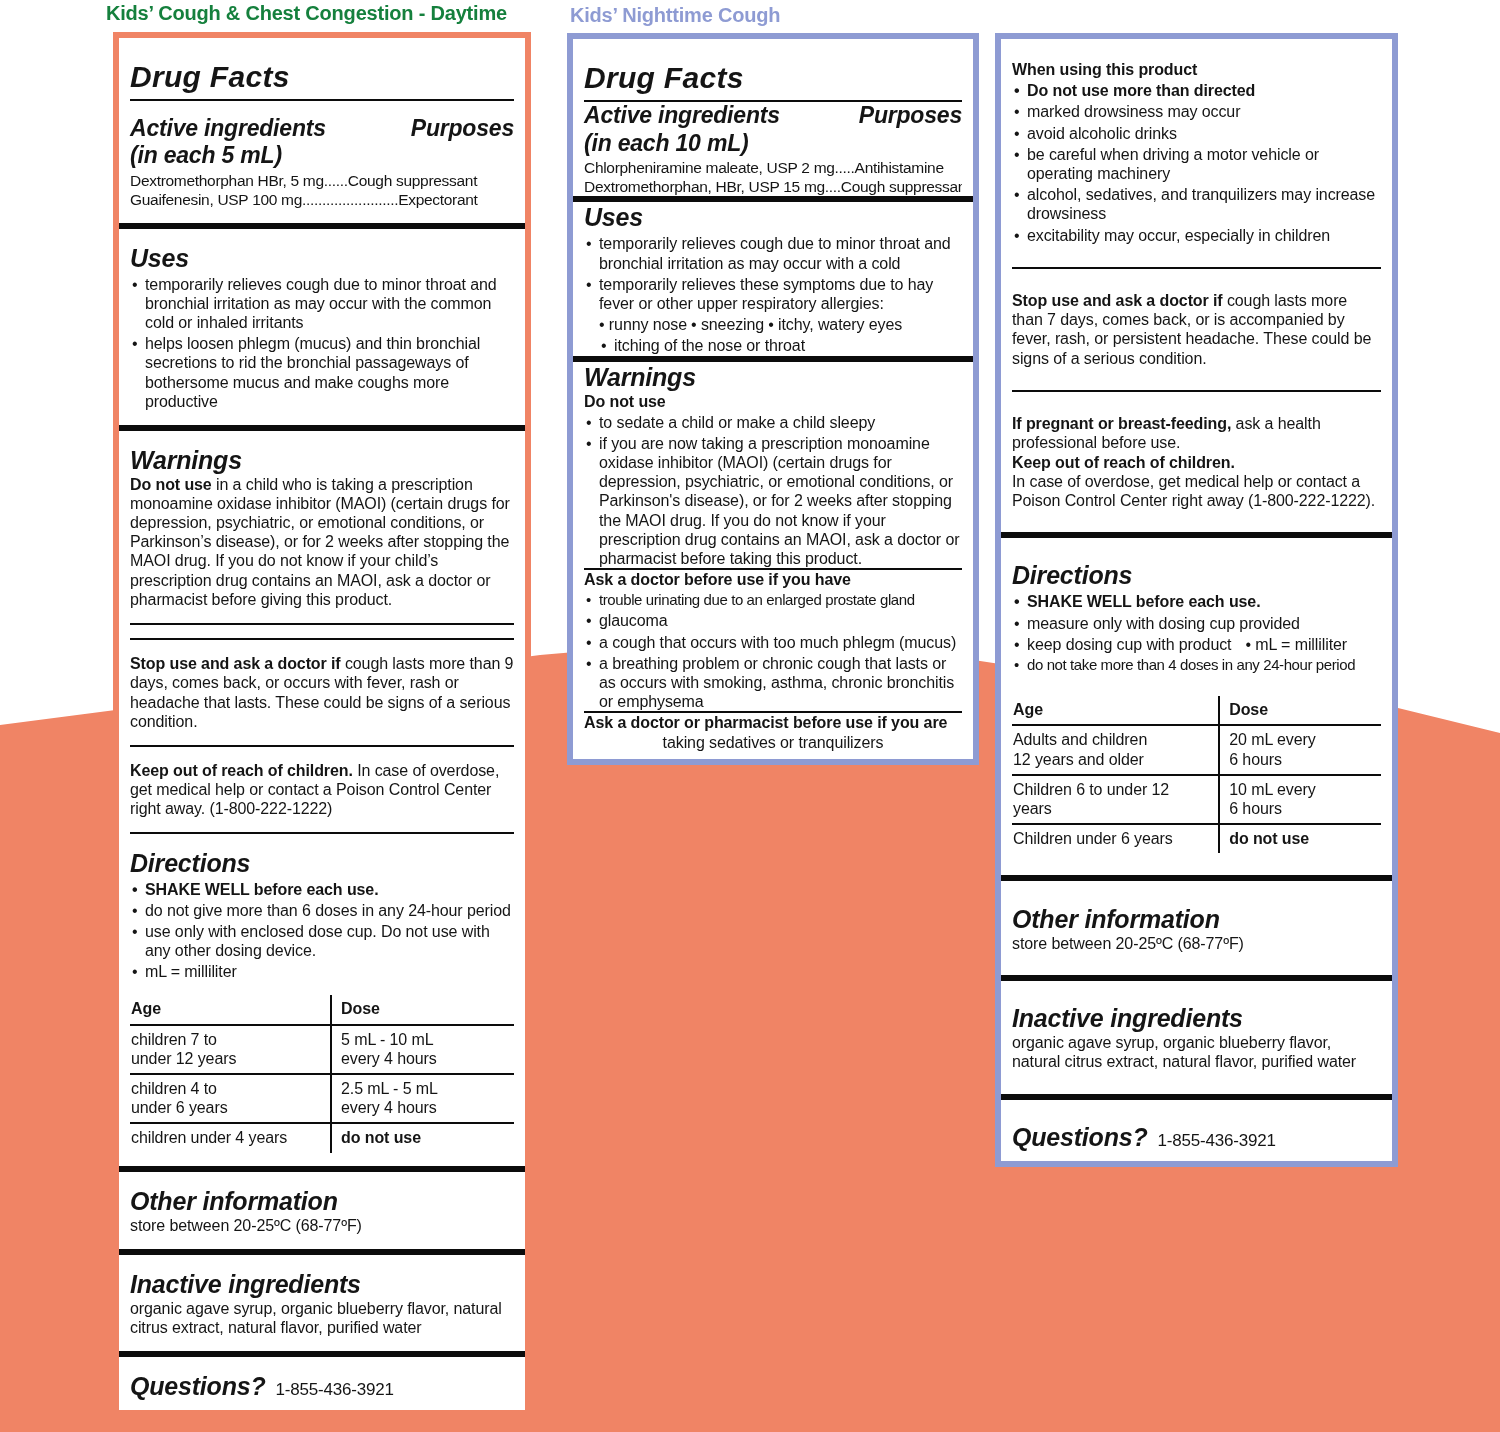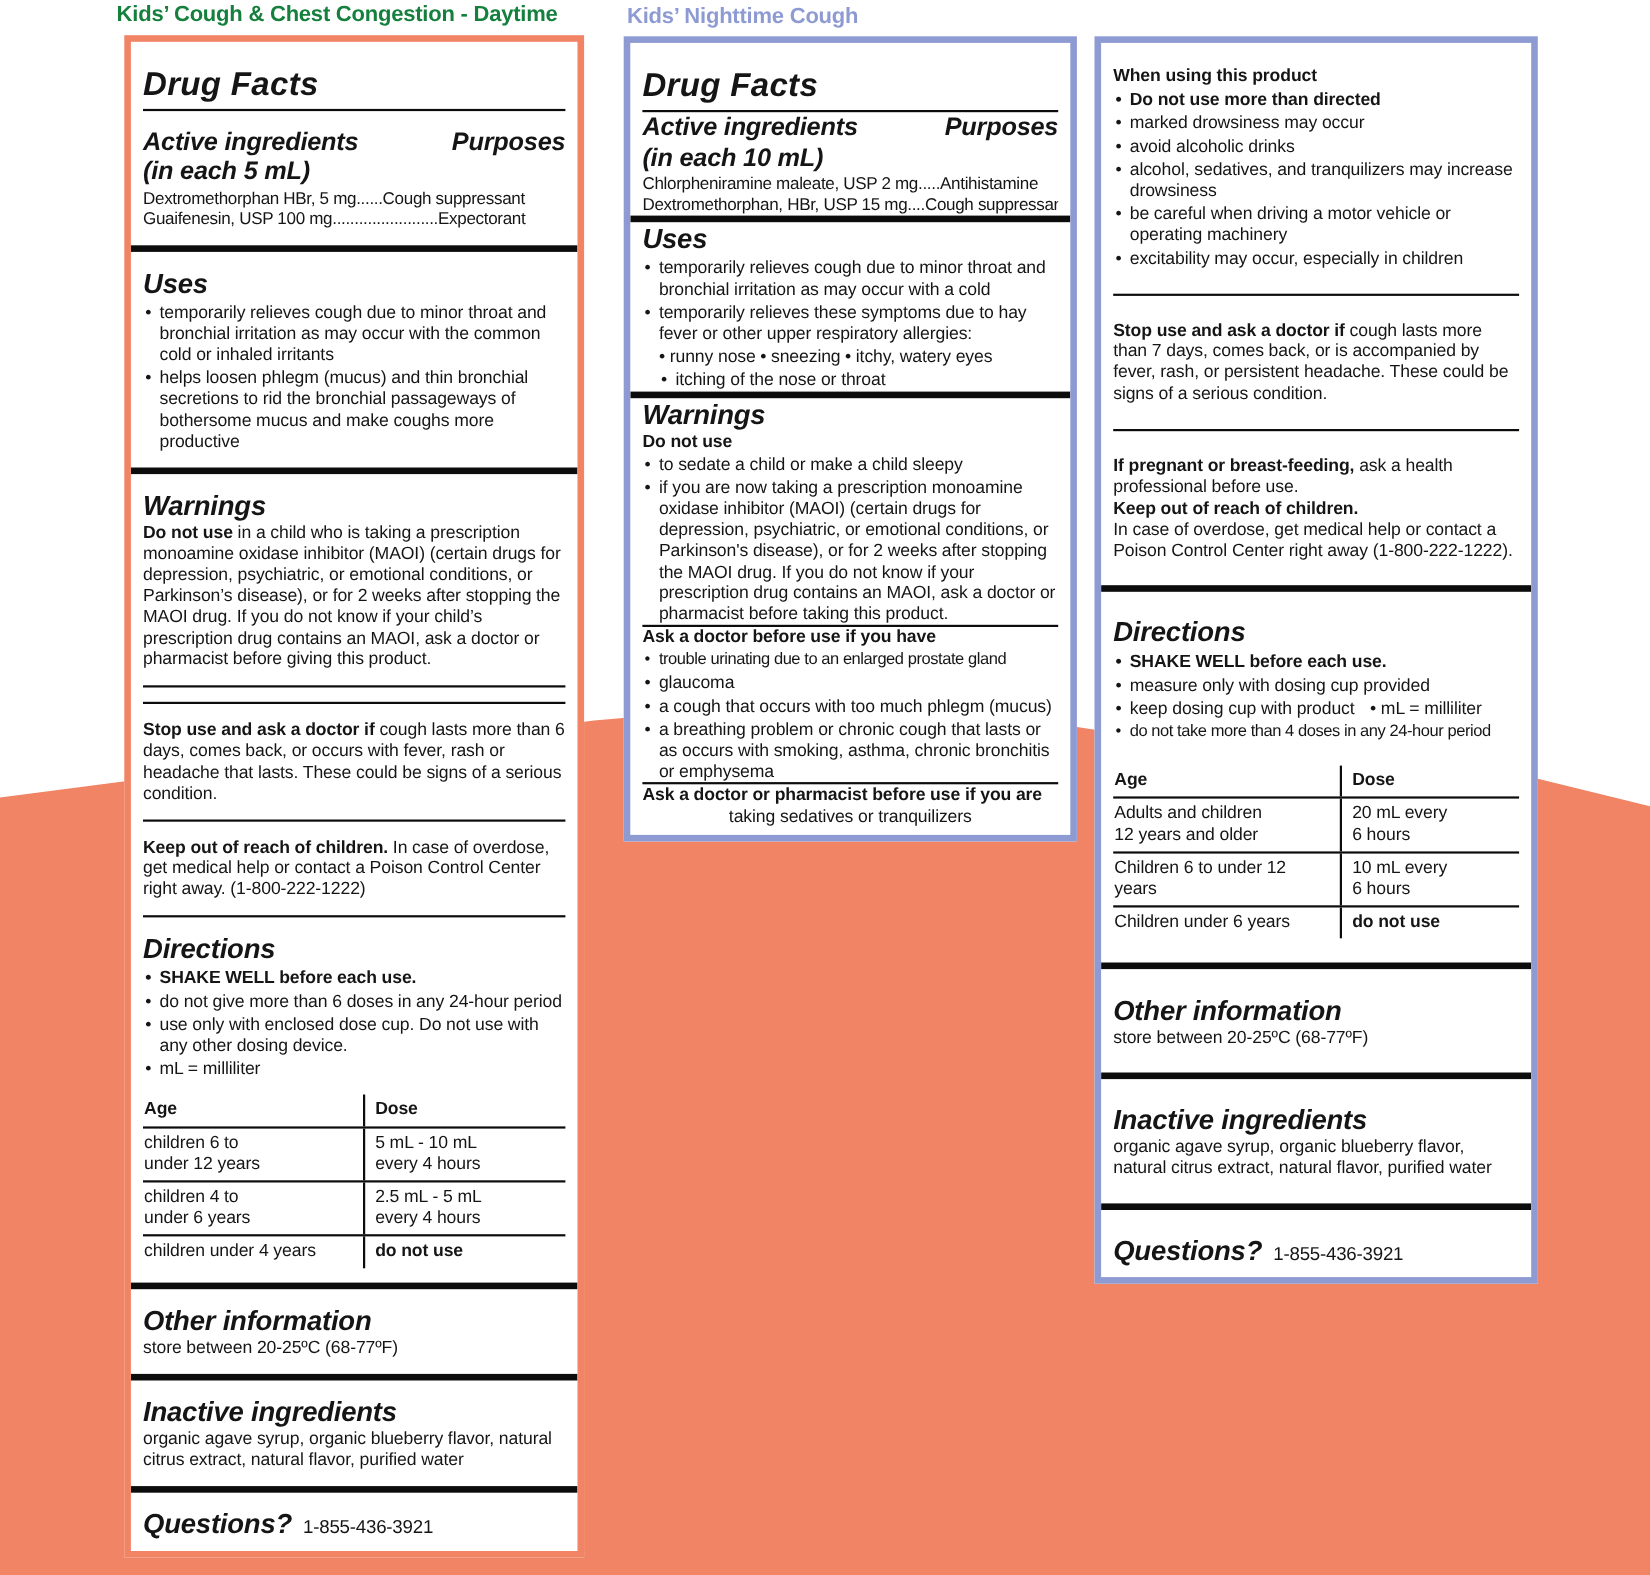--- a/index.html
+++ b/index.html
@@ -87,21 +87,21 @@
       <div>
         <div class="sec-h">Warnings</div>
         <div><span class="b">Do not use</span><span> in a child who is taking a prescription monoamine oxidase inhibitor (MAOI) (certain drugs for depression, psychiatric, or emotional conditions, or Parkinson’s disease), or for 2 weeks after stopping the MAOI drug. If you do not know if your child’s prescription drug contains an MAOI, ask a doctor or pharmacist before giving this product.</span></div>
       </div>
 
       <div class="rule"></div>
 
 
       <div class="rule"></div>
 
-      <div><span class="b">Stop use and ask a doctor if</span><span> cough lasts more than 6 days, comes back, or occurs with fever, rash or headache that lasts. These could be signs of a serious condition.</span></div>
+      <div><span class="b">Stop use and ask a doctor if</span><span> cough lasts more than 9 days, comes back, or occurs with fever, rash or headache that lasts. These could be signs of a serious condition.</span></div>
 
       <div class="rule"></div>
 
       <div><span class="b">Keep out of reach of children.</span><span> In case of overdose, get medical help or contact a Poison Control Center right away. (1-800-222-1222)</span></div>
 
       <div class="rule"></div>
 
       <div>
         <div class="sec-h">Directions</div>
         <div class="bullet b">SHAKE WELL before each use.</div>
@@ -109,21 +109,21 @@
         <div class="bullet">use only with enclosed dose cup. Do not use with any other dosing device.</div>
         <div class="bullet">mL = milliliter</div>
       </div>
 
       <div class="tbl w53">
         <div class="t-row t-h">
           <div class="c1">Age</div>
           <div class="c2">Dose</div>
         </div>
         <div class="t-row">
-          <div class="c1">children 6 to
+          <div class="c1">children 7 to
 under 12 years</div>
           <div class="c2">5 mL - 10 mL
 every 4 hours</div>
         </div>
         <div class="t-row">
           <div class="c1">children 4 to
 under 6 years</div>
           <div class="c2">2.5 mL - 5 mL
 every 4 hours</div>
         </div>
@@ -222,22 +222,22 @@
   </div>
 
   <div class="panel p-n2">
     <div class="content">
 
       <div>
         <div class="b">When using this product</div>
         <div class="bullet b">Do not use more than directed</div>
         <div class="bullet">marked drowsiness may occur</div>
         <div class="bullet">avoid alcoholic drinks</div>
+        <div class="bullet">be careful when driving a motor vehicle or operating machinery</div>
         <div class="bullet">alcohol, sedatives, and tranquilizers may increase drowsiness</div>
-        <div class="bullet">be careful when driving a motor vehicle or operating machinery</div>
         <div class="bullet">excitability may occur, especially in children</div>
       </div>
 
       <div class="rule"></div>
 
       <div><span class="b">Stop use and ask a doctor if</span><span> cough lasts more than 7 days, comes back, or is accompanied by fever, rash, or persistent headache. These could be signs of a serious condition.</span></div>
 
       <div class="rule"></div>
 
       <div>

